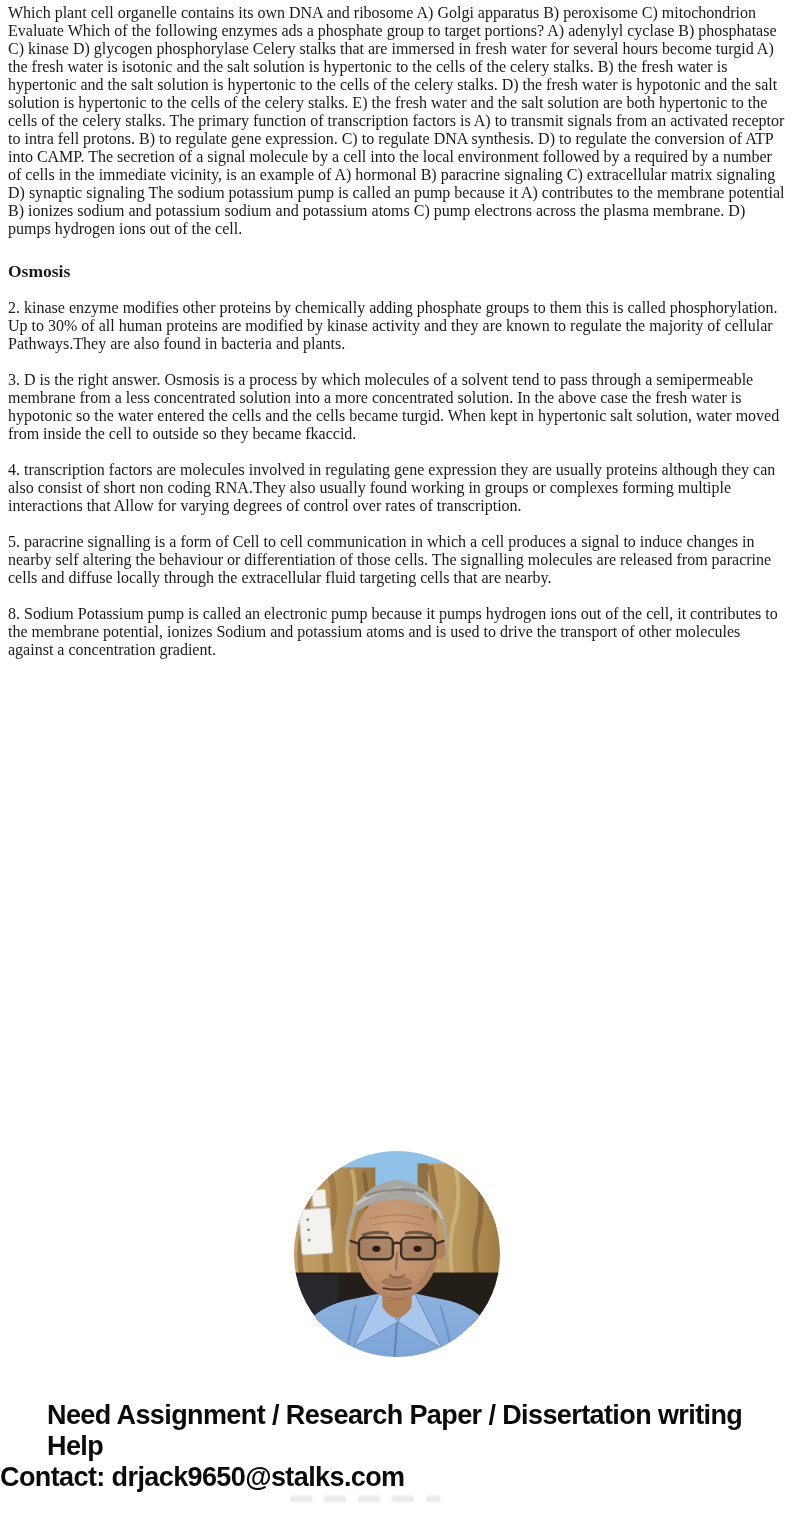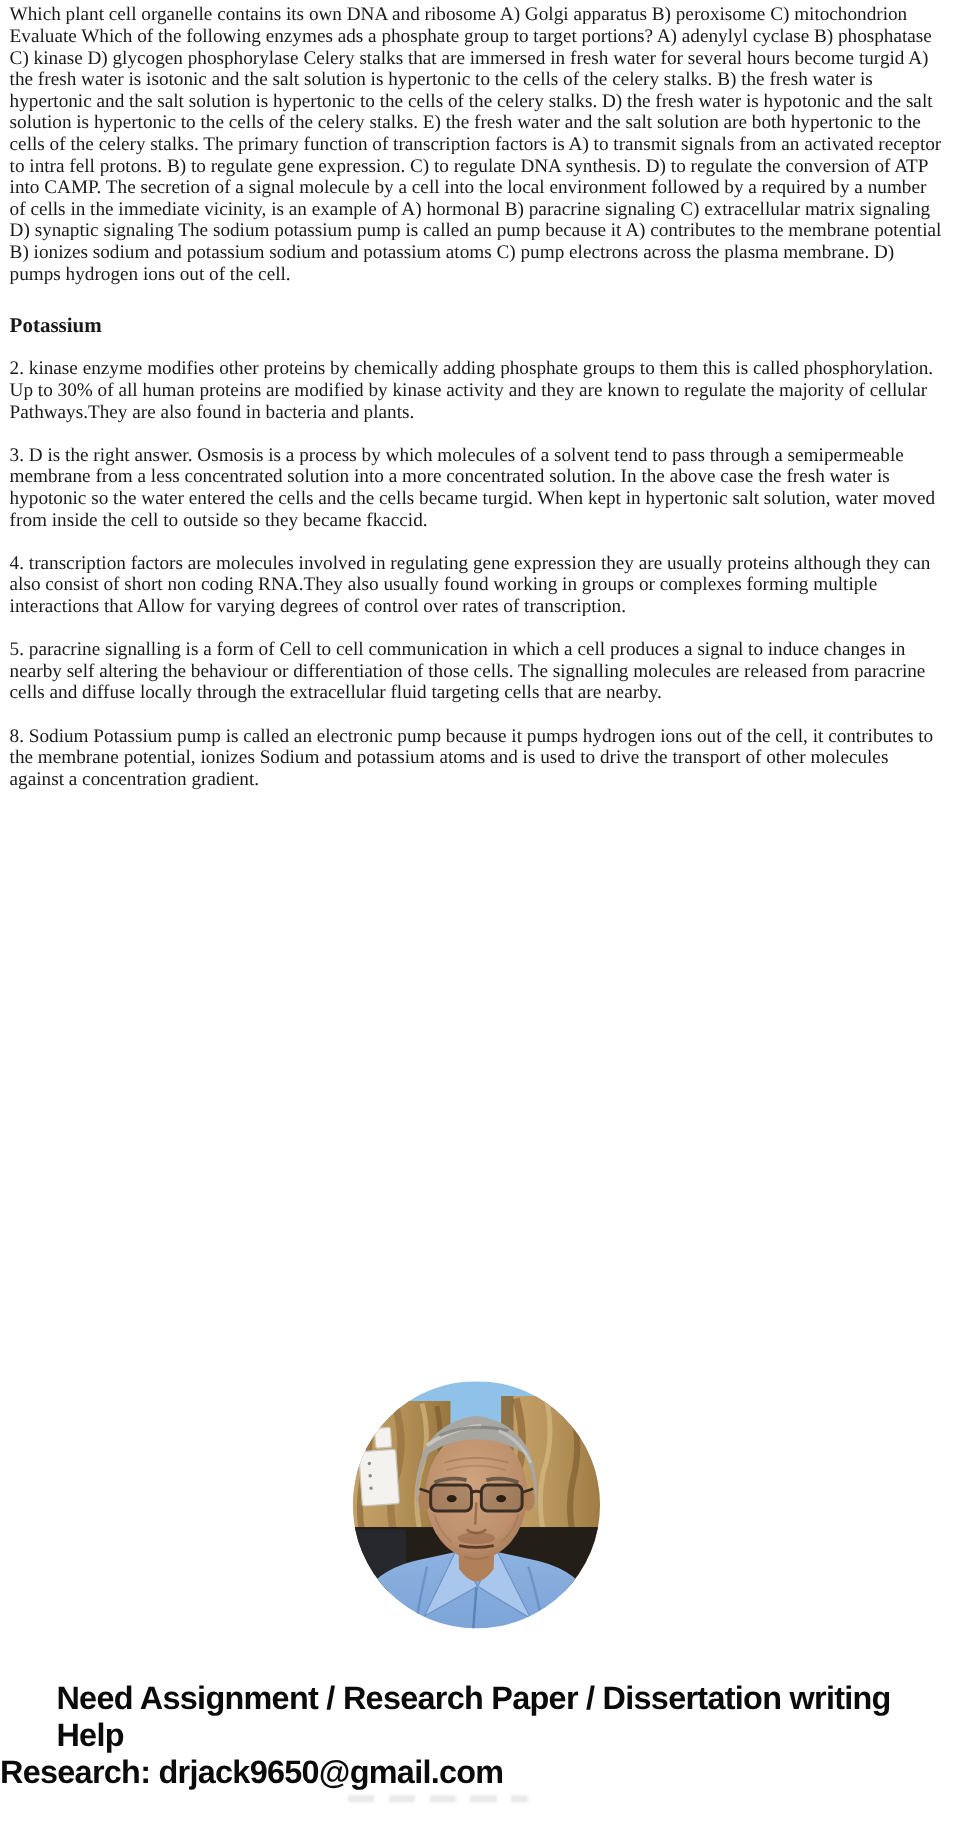--- a/index.html
+++ b/index.html
@@ -62,21 +62,21 @@
     font-size: 27px;
     line-height: 31px;
     letter-spacing: -0.6px;
   }
 </style>
 </head>
 <body>
 
 <main class="doc">
   <p class="q-para">Which plant cell organelle contains its own DNA and ribosome A) Golgi apparatus B) peroxisome C) mitochondrion Evaluate Which of the following enzymes ads a phosphate group to target portions? A) adenylyl cyclase B) phosphatase C) kinase D) glycogen phosphorylase Celery stalks that are immersed in fresh water for several hours become turgid A) the fresh water is isotonic and the salt solution is hypertonic to the cells of the celery stalks. B) the fresh water is hypertonic and the salt solution is hypertonic to the cells of the celery stalks. D) the fresh water is hypotonic and the salt solution is hypertonic to the cells of the celery stalks. E) the fresh water and the salt solution are both hypertonic to the cells of the celery stalks. The primary function of transcription factors is A) to transmit signals from an activated receptor to intra fell protons. B) to regulate gene expression. C) to regulate DNA synthesis. D) to regulate the conversion of ATP into CAMP. The secretion of a signal molecule by a cell into the local environment followed by a required by a number of cells in the immediate vicinity, is an example of A) hormonal B) paracrine signaling C) extracellular matrix signaling D) synaptic signaling The sodium potassium pump is called an pump because it A) contributes to the membrane potential B) ionizes sodium and potassium sodium and potassium atoms C) pump electrons across the plasma membrane. D) pumps hydrogen ions out of the cell.</p>
-  <h2 class="sol-heading">Potassium</h2>
+  <h2 class="sol-heading">Osmosis</h2>
   <p class="sol-item">2. kinase enzyme modifies other proteins by chemically adding phosphate groups to them this is called phosphorylation. Up to 30% of all human proteins are modified by kinase activity and they are known to regulate the majority of cellular Pathways.They are also found in bacteria and plants.</p>
   <p class="sol-item">3. D is the right answer. Osmosis is a process by which molecules of a solvent tend to pass through a semipermeable membrane from a less concentrated solution into a more concentrated solution. In the above case the fresh water is hypotonic so the water entered the cells and the cells became turgid. When kept in hypertonic salt solution, water moved from inside the cell to outside so they became fkaccid.</p>
   <p class="sol-item">4. transcription factors are molecules involved in regulating gene expression they are usually proteins although they can also consist of short non coding RNA.They also usually found working in groups or complexes forming multiple interactions that Allow for varying degrees of control over rates of transcription.</p>
   <p class="sol-item">5. paracrine signalling is a form of Cell to cell communication in which a cell produces a signal to induce changes in nearby self altering the behaviour or differentiation of those cells. The signalling molecules are released from paracrine cells and diffuse locally through the extracellular fluid targeting cells that are nearby.</p>
   <p class="sol-item">8. Sodium Potassium pump is called an electronic pump because it pumps hydrogen ions out of the cell, it contributes to the membrane potential, ionizes Sodium and potassium atoms and is used to drive the transport of other molecules against a concentration gradient.</p>
 </main>
 
 <figure class="avatar">
   <svg viewBox="0 0 200 200" aria-hidden="true">
     <defs>
@@ -174,14 +174,14 @@
       <path d="M66,108 q4,14 14,22" stroke="#9c7250" stroke-width="1.6" fill="none" opacity="0.45"></path>
       <path d="M134,108 q-4,14 -14,22" stroke="#9c7250" stroke-width="1.6" fill="none" opacity="0.45"></path>
     </g>
   </svg>
 </figure>
 
 <div class="ghost-artifact"></div>
 
 <footer class="footer">
   <div class="promo-line">Need Assignment / Research Paper / Dissertation writing Help</div>
-  <div class="contact-line">Research: drjack9650@gmail.com</div>
+  <div class="contact-line">Contact: drjack9650@stalks.com</div>
 </footer>
 
 </body></html>

